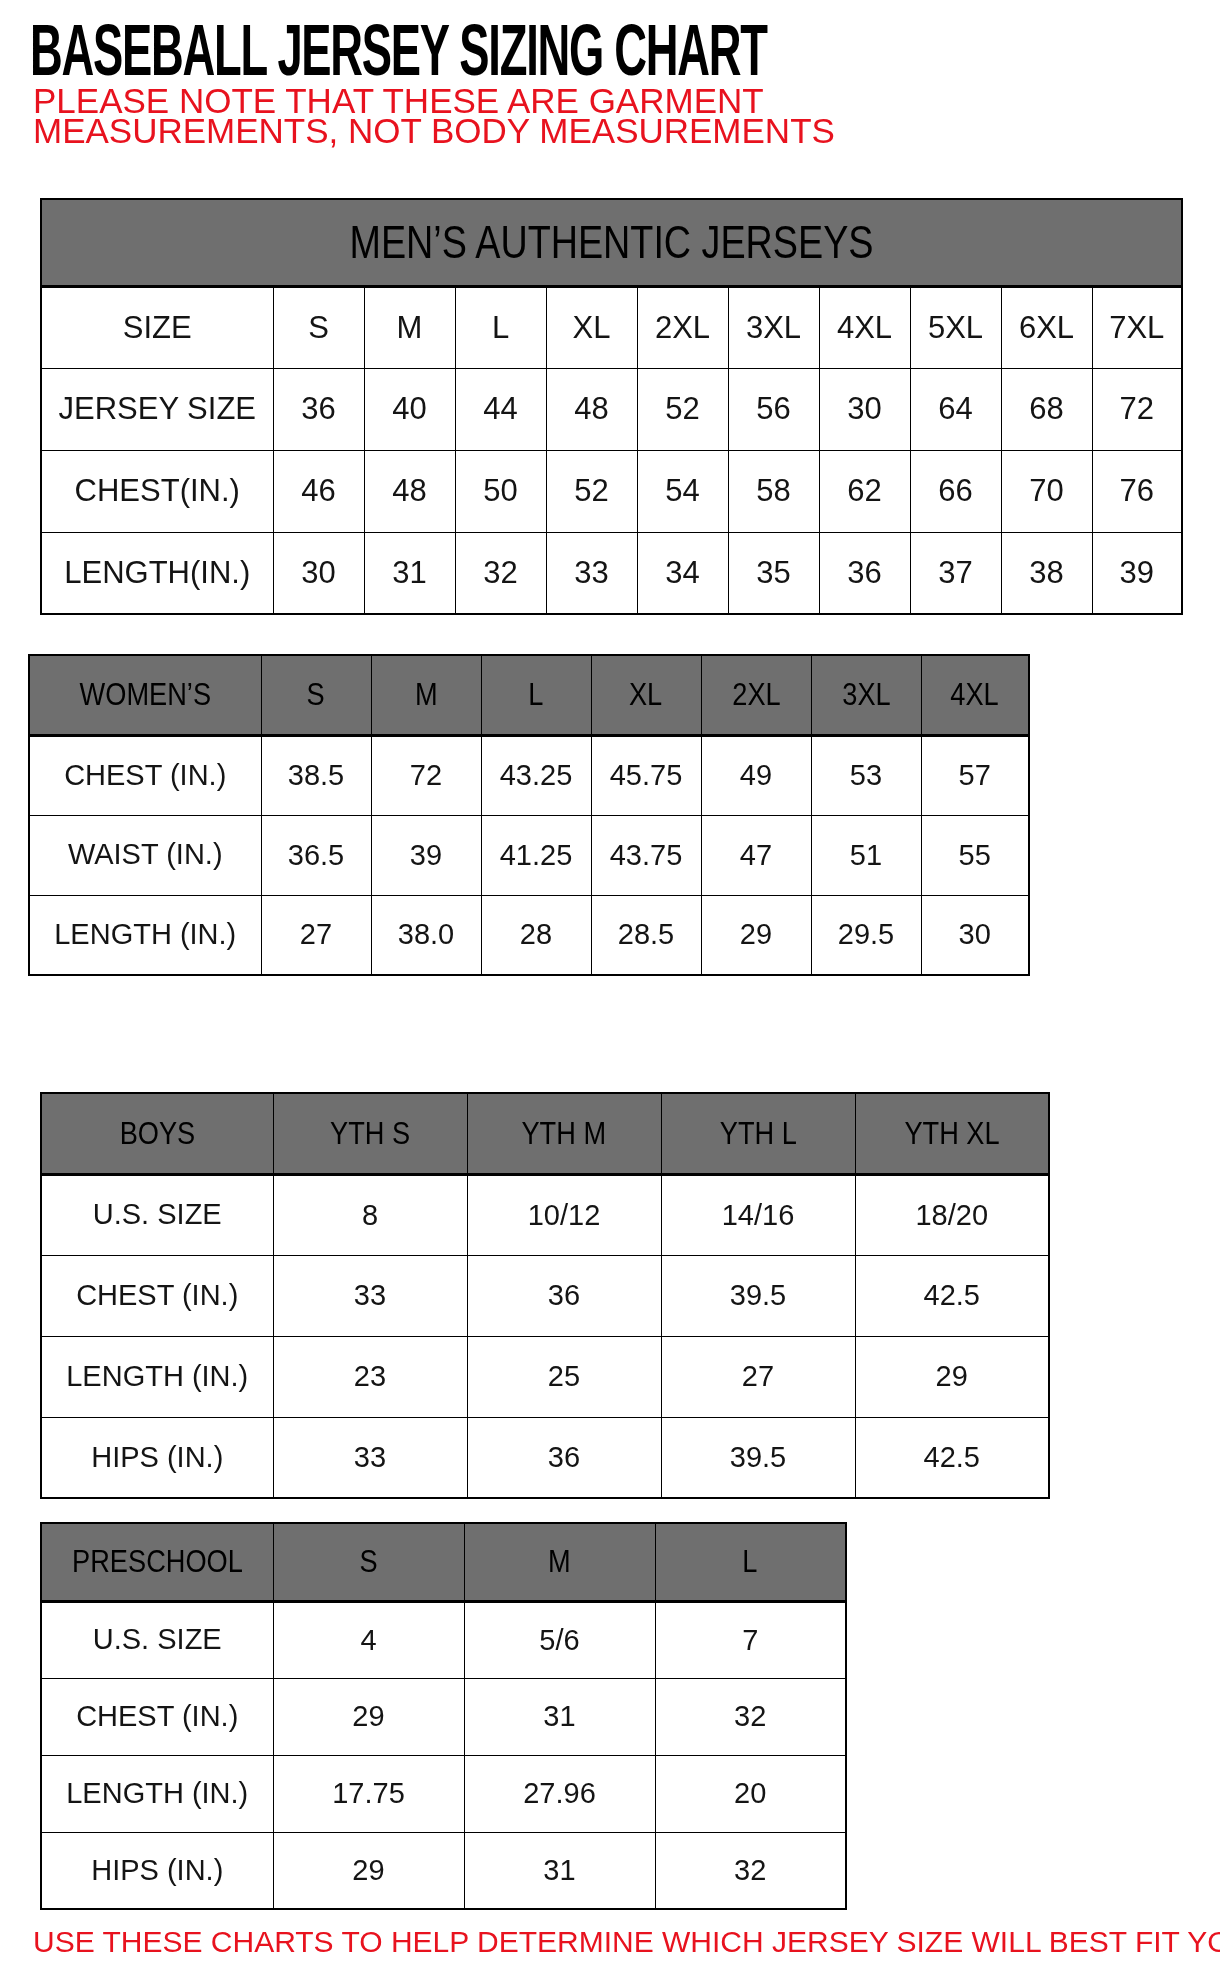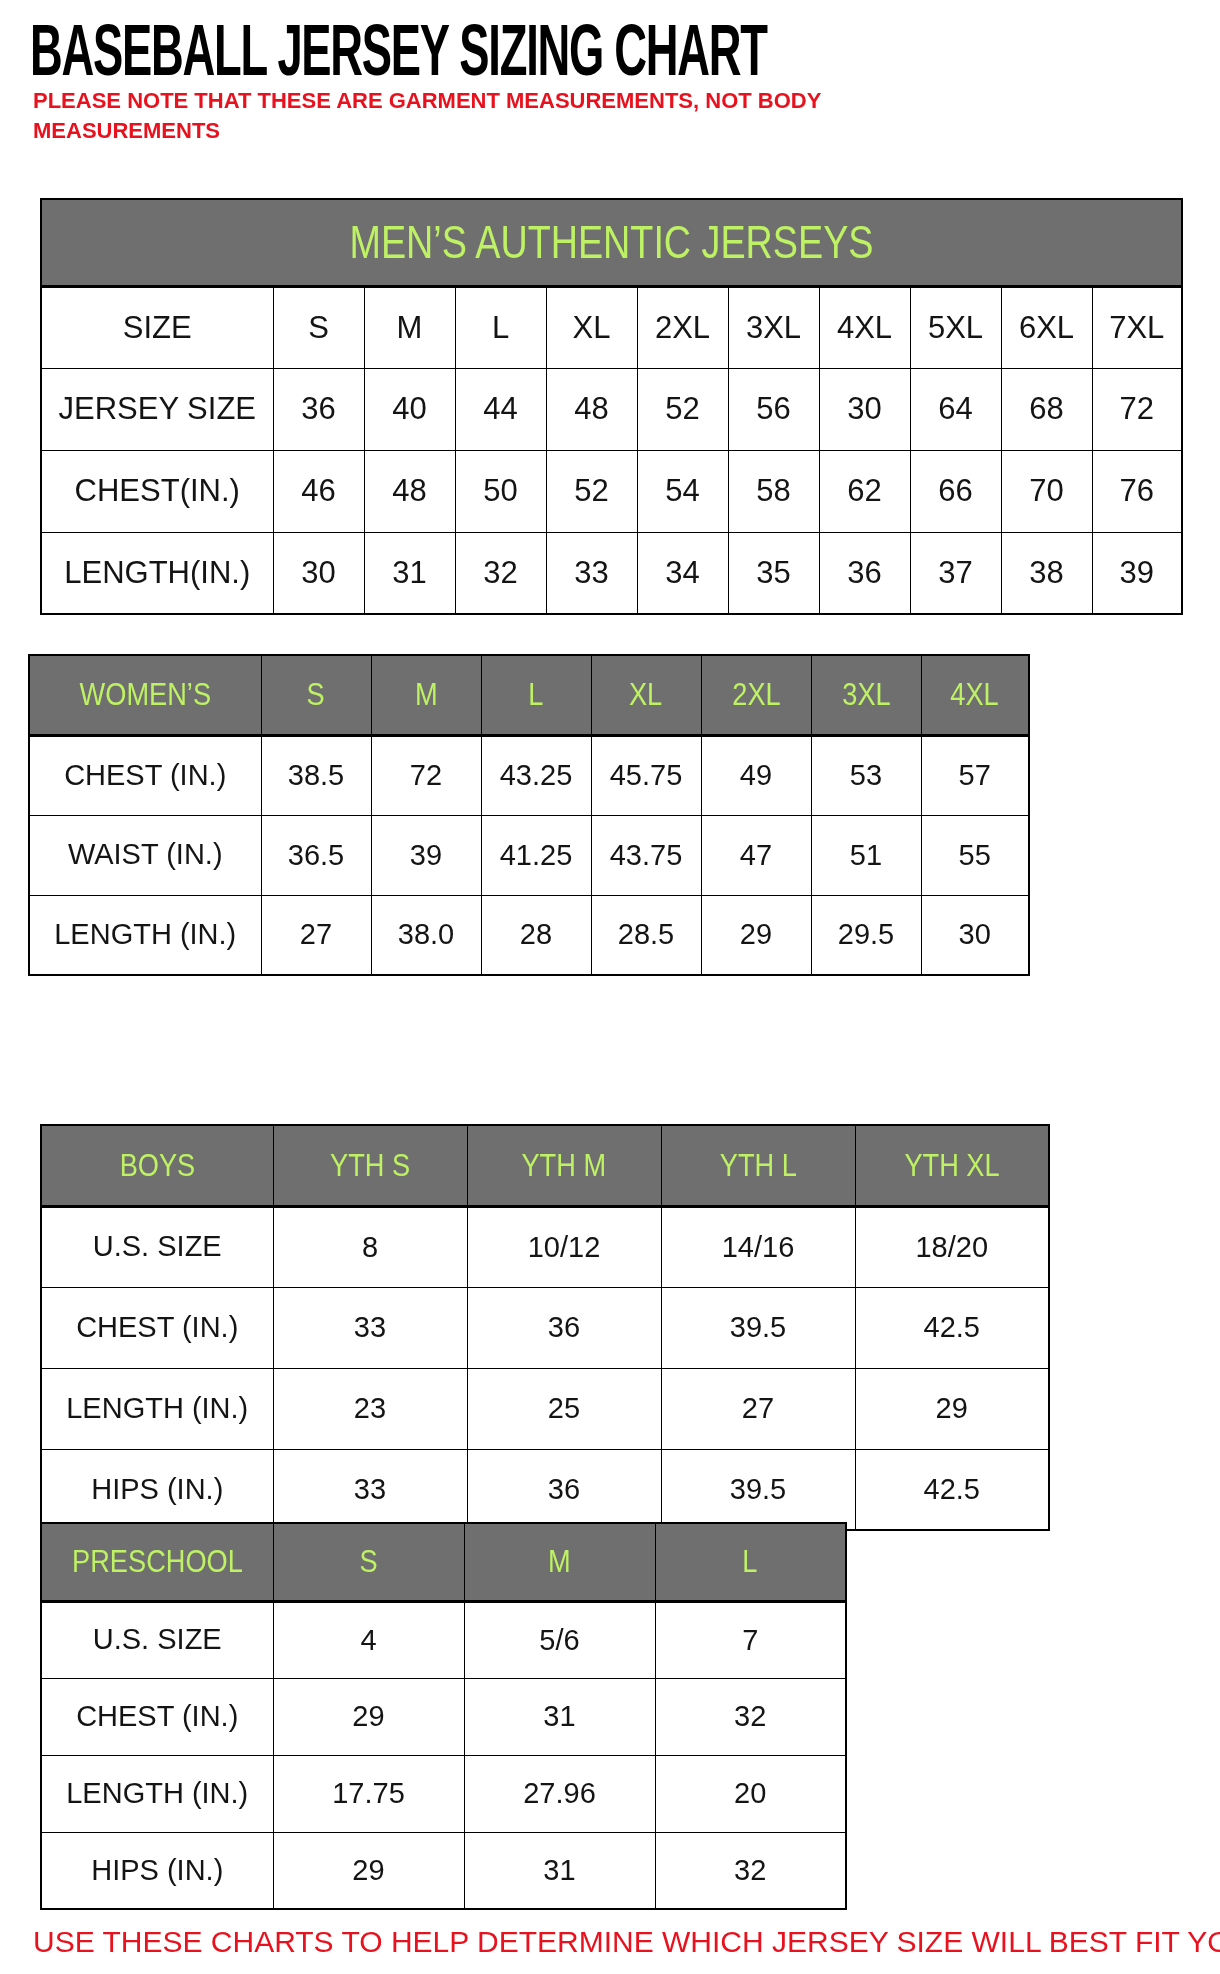--- a/index.html
+++ b/index.html
@@ -10,21 +10,21 @@
 
   .title {
     position:absolute; left:30px; top:14px; height:72px;
     font-size:72px; line-height:72px; font-weight:700; color:#000;
     letter-spacing:-2px; white-space:nowrap;
   }
   .title-inner { display:inline-block; transform:scaleX(0.63); transform-origin:0 50%; white-space:nowrap; }
 
   .note {
     position:absolute; left:33px; top:86px; width:920px;
-    font-size:22px; line-height:30px; font-weight:700;
+    font-size:35px; line-height:30px; font-weight:400;
   }
   .footer-note {
     position:absolute; left:33px; top:1926px; width:1180px;
     font-size:30px; line-height:32px; font-weight:400; white-space:nowrap;
   }
 
   table { position:absolute; border-collapse:collapse; table-layout:fixed; background:#fff; border:2px solid #000; }
   th, td {
     border:1px solid #000; padding:0; font-weight:400;
     text-align:center; vertical-align:middle; color:#141414;
@@ -36,28 +36,28 @@
   .men   { left:40px; top:198px;  width:1140px; font-size:31px; }
   .men tr { height:82px; }
   .men tr.banner { height:87px; }
   .men tr.banner th { font-size:46px; }
   .men .cond { transform:scaleX(0.82); }
 
   .women { left:28px; top:654px;  width:1000px; font-size:29px; }
   .women tr { height:80px; }
   .women tr.banner th, .boys tr.banner th, .preschool tr.banner th { font-size:32px; }
 
-  .boys  { left:40px; top:1124px; width:1008px; font-size:29px; }
+  .boys  { left:40px; top:1092px; width:1008px; font-size:29px; }
   .boys tr { height:81px; }
 
   .preschool { left:40px; top:1522px; width:805px; font-size:29px; }
   .preschool tr { height:77px; }
   .preschool tr.banner { height:78px; }
 </style>
-<style>.note,.footer-note{color:#E8121E;}tr.banner th{background:#6F6F6F;color:#bef264;}</style></head>
+<style>.note,.footer-note{color:#E8121E;}tr.banner th{background:#6F6F6F;color:#000000;}</style></head>
 <body>
 
 <div class="sheet">
 
   <div class="title">
     <span class="title-inner">BASEBALL JERSEY SIZING CHART</span>
   </div>
 
   <div class="note">PLEASE NOTE THAT THESE ARE GARMENT MEASUREMENTS, NOT BODY MEASUREMENTS</div>
 

